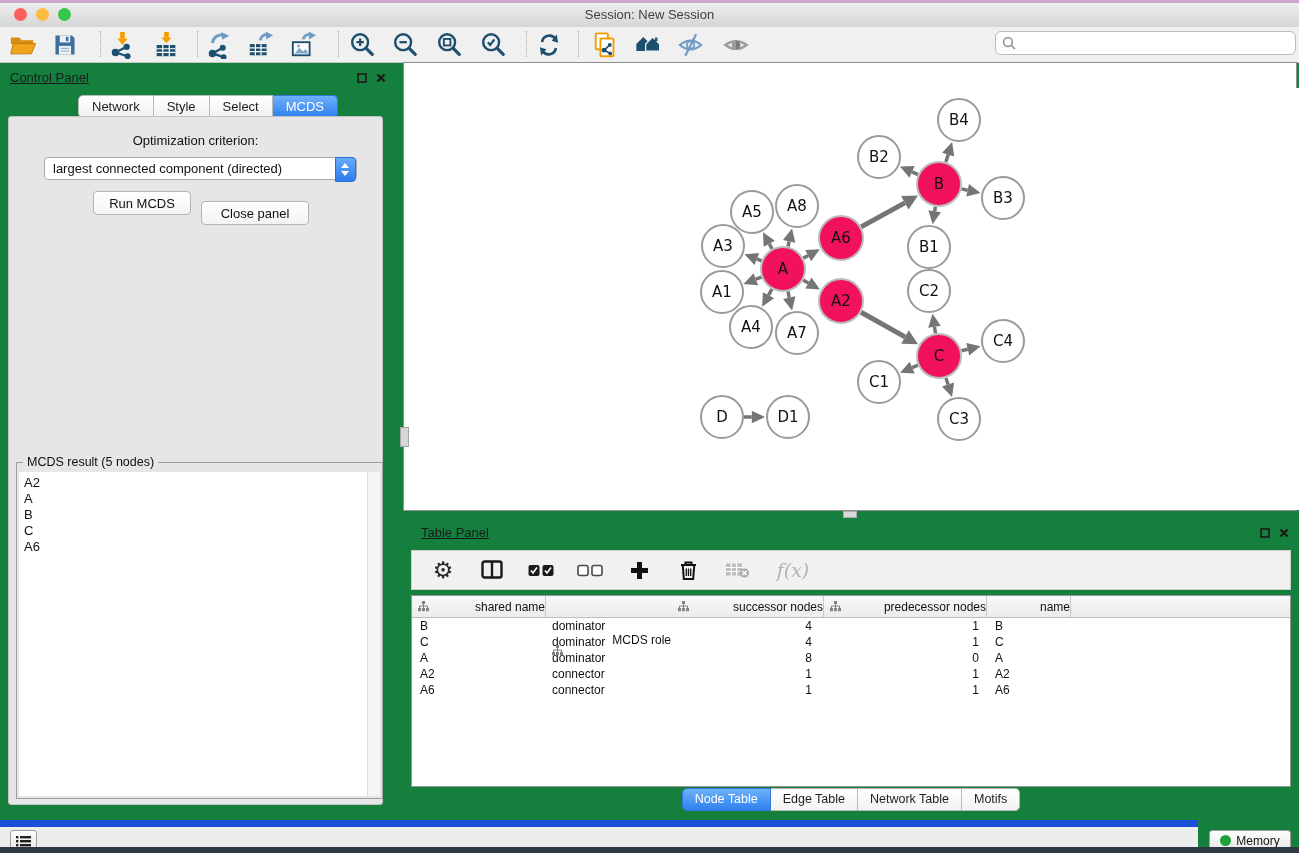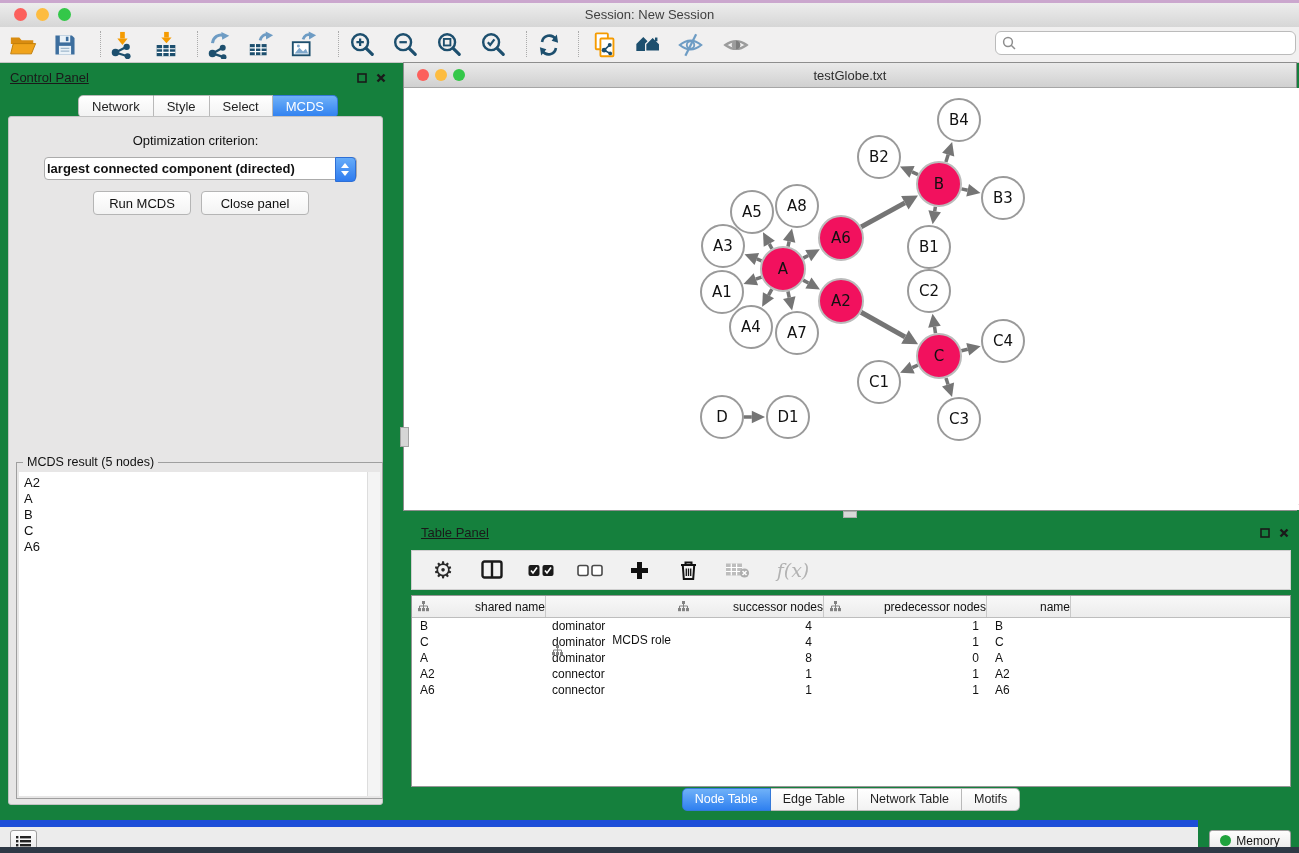--- a/index.html
+++ b/index.html
@@ -22,21 +22,21 @@
   #control-panel{position:absolute;left:0;top:62px;width:390px;height:758px;}
   .panel-title{font-size:13px;color:#1A1A1A;text-decoration:underline;}
   .win-btn{position:absolute;width:14px;height:14px;display:flex;align-items:center;justify-content:center;cursor:default;}
   .cp-box{position:absolute;left:8px;top:54px;width:373px;height:687px;background:#E7E6E6;border:1px solid #C2C2C2;border-radius:3px;}
   .seg-row{position:absolute;display:flex;}
   .seg{height:21px;line-height:21px;padding:0 13px;background:linear-gradient(#FFFFFF,#F2F2F2);border:1px solid #B9B9B9;border-left:none;font-size:13px;color:#1E1E1E;white-space:nowrap;}
   .seg:first-child{border-left:1px solid #B9B9B9;border-radius:5px 0 0 5px;}
   .seg:last-child{border-radius:0 5px 5px 0;}
   .seg.active{background:linear-gradient(#6FB1F8,#2F80F0);color:#fff;border-color:#3579D8;}
   .opt-label{position:absolute;left:0;top:16px;width:100%;text-align:center;font-size:13px;color:#111;}
-  .opt-select{position:absolute;left:35px;top:40px;width:313px;height:23px;background:#fff;border:1px solid #ABABAB;border-radius:4px;font-size:13px;color:#111;display:flex;align-items:center;padding-left:2px;box-sizing:border-box;font-weight:bold;}
+  .opt-select{position:absolute;left:35px;top:40px;width:313px;height:23px;background:#fff;border:1px solid #ABABAB;border-radius:4px;font-size:13px;color:#111;display:flex;align-items:center;padding-left:8px;box-sizing:border-box;}
   .stepper{position:absolute;right:0;top:-1px;width:19px;height:23px;border-radius:0 4px 4px 0;background:linear-gradient(#66ACF9,#2E7BEF);border:1px solid #2E6FD6;}
   .stepper .up{position:absolute;left:5px;top:5px;width:0;height:0;border-left:4px solid transparent;border-right:4px solid transparent;border-bottom:5px solid #fff;}
   .stepper .dn{position:absolute;left:5px;bottom:5px;width:0;height:0;border-left:4px solid transparent;border-right:4px solid transparent;border-top:5px solid #fff;}
   .cp-btn{position:absolute;height:22px;background:linear-gradient(#FFFFFF,#F3F3F3);border:1px solid #B5B5B5;border-radius:4px;font-size:13px;color:#111;display:flex;align-items:center;justify-content:center;}
   .result-group{position:absolute;left:7px;top:345px;width:365px;height:335px;border:1px solid #9F9F9F;}
   .result-group-label{position:absolute;left:6px;top:-8px;background:#E7E6E6;padding:0 4px;font-size:12.5px;color:#111;}
   .mcds-list{position:absolute;left:2px;top:9px;right:2px;bottom:2px;background:#fff;overflow:hidden;}
   .mcds-scroll{position:absolute;right:0;top:0;bottom:0;width:12px;background:#F4F4F4;border-left:1px solid #DDDDDD;}
   .mcds-item{font-size:13px;line-height:16px;padding-left:5px;color:#111;}
   .mcds-items{position:absolute;left:0;top:3px;right:13px;}
@@ -267,44 +267,38 @@
     <div class="cp-box">
       <div class="opt-label">Optimization criterion:</div>
       <div class="opt-select">
         <span>largest connected component (directed)</span>
         <div class="stepper">
             <div class="up"></div>
             <div class="dn"></div>
           </div>
       </div>
       <div class="cp-btn" style="left:84px;top:74px;width:96px;">Run MCDS</div>
-      <div class="cp-btn" style="left:192px;top:74px;width:106px;">Close panel</div>
+      <div class="cp-btn" style="left:192px;top:84px;width:106px;">Close panel</div>
       <div class="result-group">
         <div class="result-group-label">MCDS result (5 nodes)</div>
         <div class="mcds-list">
           <div class="mcds-items" id="mcds-list">
               <div class="mcds-item">A2</div>
               <div class="mcds-item">A</div>
               <div class="mcds-item">B</div>
               <div class="mcds-item">C</div>
               <div class="mcds-item">A6</div>
             </div>
           <div class="mcds-scroll"></div>
         </div>
       </div>
     </div>
   </div>
 
   <div id="network-window">
-    <div class="nw-titlebar">
-      <div class="nw-tl" style="left:13px;background:#FC605C;"></div>
-      <div class="nw-tl" style="left:31px;background:#FDBC40;"></div>
-      <div class="nw-tl" style="left:49px;background:#34C749;"></div>
-      <div class="nw-title">testGlobe.txt</div>
-    </div>
     <div class="nw-canvas">
       <svg id="graph-svg" width="892" height="422" viewBox="0 0 892 422">
           <line x1="345.52383930205286" y1="172.7674717324536" x2="340.80160944633417" y2="170.95728362109477" stroke="#757575" stroke-width="3.5"></line>
           <polygon points="328.47616069794714,166.2325282675464 343.07450312020023,165.02799577622676 338.5287157724681,176.8865714659628" fill="#757575"></polygon>
           <line x1="356.01124522107034" y1="160.7948702451939" x2="353.29534447814143" y2="155.80111726626004" stroke="#757575" stroke-width="3.5"></line>
           <polygon points="346.98875477892966,144.2051297548061 358.8737172582727,152.76726540338163 347.7169716980102,158.83496912913844" fill="#757575"></polygon>
           <line x1="371.9894005298291" y1="158.5476976157691" x2="373.14711742696466" y2="153.33797157865908" stroke="#757575" stroke-width="3.5"></line>
           <polygon points="376.0105994701709,140.4523023842309 379.34590525913273,154.71547998580755 366.9483295947966,151.9604631715106" fill="#757575"></polygon>
           <line x1="387.28442837947574" y1="170.15832276269398" x2="392.1921419253697" y2="167.5352344881645" stroke="#757575" stroke-width="3.5"></line>
           <polygon points="403.8336399518514,161.31305450849322 395.1853875974085,173.13550058423715 389.1988962533309,161.93496839209183" fill="#757575"></polygon>

